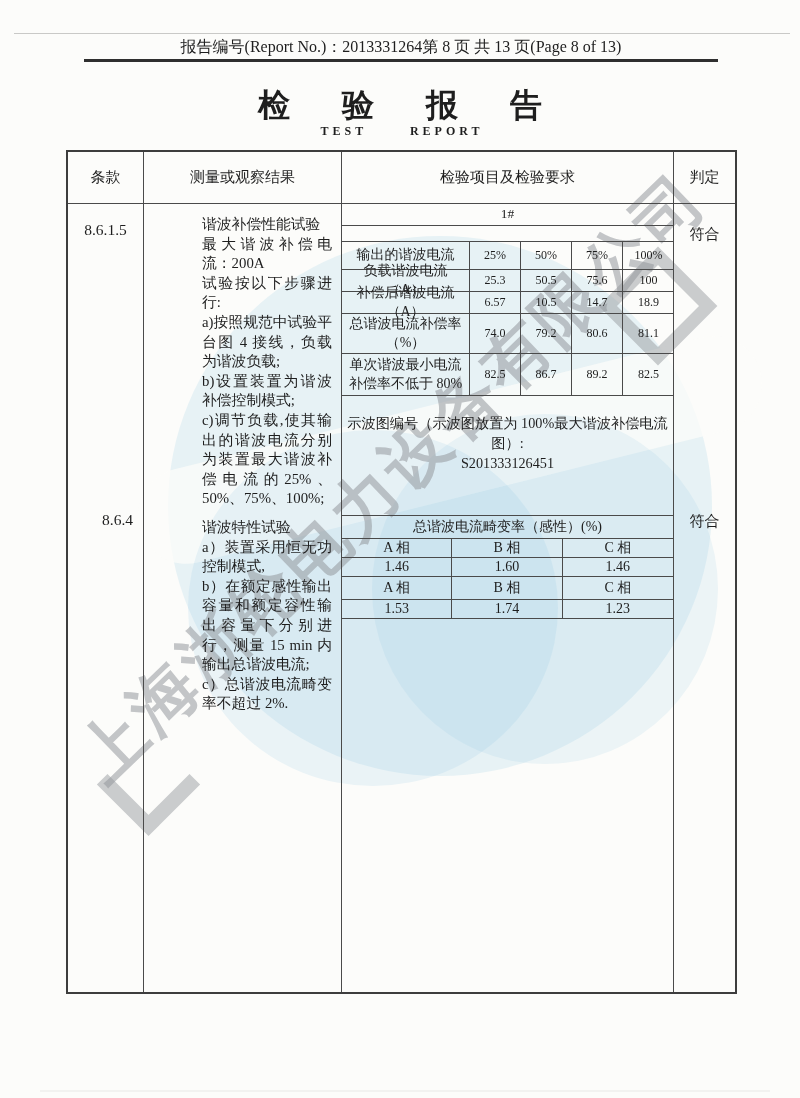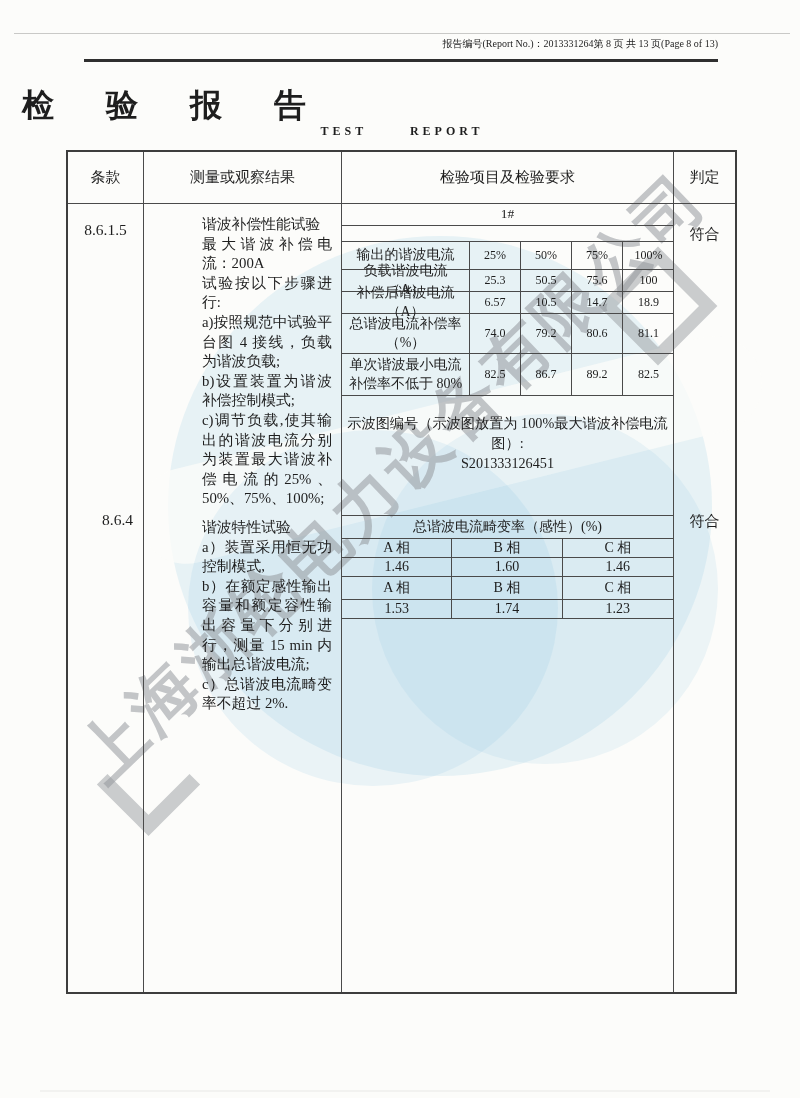--- a/index.html
+++ b/index.html
@@ -22,23 +22,23 @@
     font-size:66px;letter-spacing:4px;color:rgba(148,151,156,0.55);
     transform:rotate(-44deg);transform-origin:0 60%;
   }
   .wm-diamond{position:absolute;left:616px;top:264px;width:58px;height:58px;border:13px solid rgba(152,155,160,0.5);transform:rotate(45deg);}
   .wm-chevron{position:absolute;left:112px;top:748px;width:58px;height:58px;border-left:15px solid rgba(152,155,160,0.5);border-bottom:15px solid rgba(152,155,160,0.5);transform:rotate(-45deg);}
   
   .scan-top{position:absolute;top:33px;left:14px;right:10px;height:1px;background:rgba(70,70,70,0.28);}
   .scan-bottom{position:absolute;top:1090px;left:40px;right:30px;height:2px;background:rgba(60,60,50,0.05);}
   
   .content{z-index:2;}
-  .hdr{position:absolute;top:37px;left:84px;right:82px;display:flex;justify-content:flex-end;font-size:10px;}
+  .hdr{position:absolute;top:37px;left:84px;right:82px;display:flex;justify-content:center;font-size:16px;}
   .hdr-rule{position:absolute;top:59px;left:84px;right:82px;height:2.5px;background:#2f2f2f;}
-  .title-cn{position:absolute;top:84px;left:0;width:100%;text-align:left;font-size:32px;font-weight:bold;letter-spacing:22px;text-indent:22px;}
+  .title-cn{position:absolute;top:84px;left:0;width:100%;text-align:center;font-size:32px;font-weight:bold;letter-spacing:22px;text-indent:22px;}
   .title-en{position:absolute;top:124px;left:0;width:100%;text-align:center;font-size:12px;font-weight:bold;letter-spacing:4px;word-spacing:36px;text-indent:4px;}
   
   .mt{
     position:absolute;left:66px;top:150px;
     display:grid;grid-template-columns:76px 198px 332px 61px;grid-template-rows:52px 303px 485px;
     border:2px solid #3d3d3d;background:transparent;
   }
   .mt > div{border-right:1.5px solid #4a4a4a;box-sizing:border-box;background:transparent;}
   .mt > div.cl{border-right:none;}
   .mt > div.head{border-bottom:1.5px solid #4a4a4a;display:flex;align-items:center;justify-content:center;font-size:15px;}

